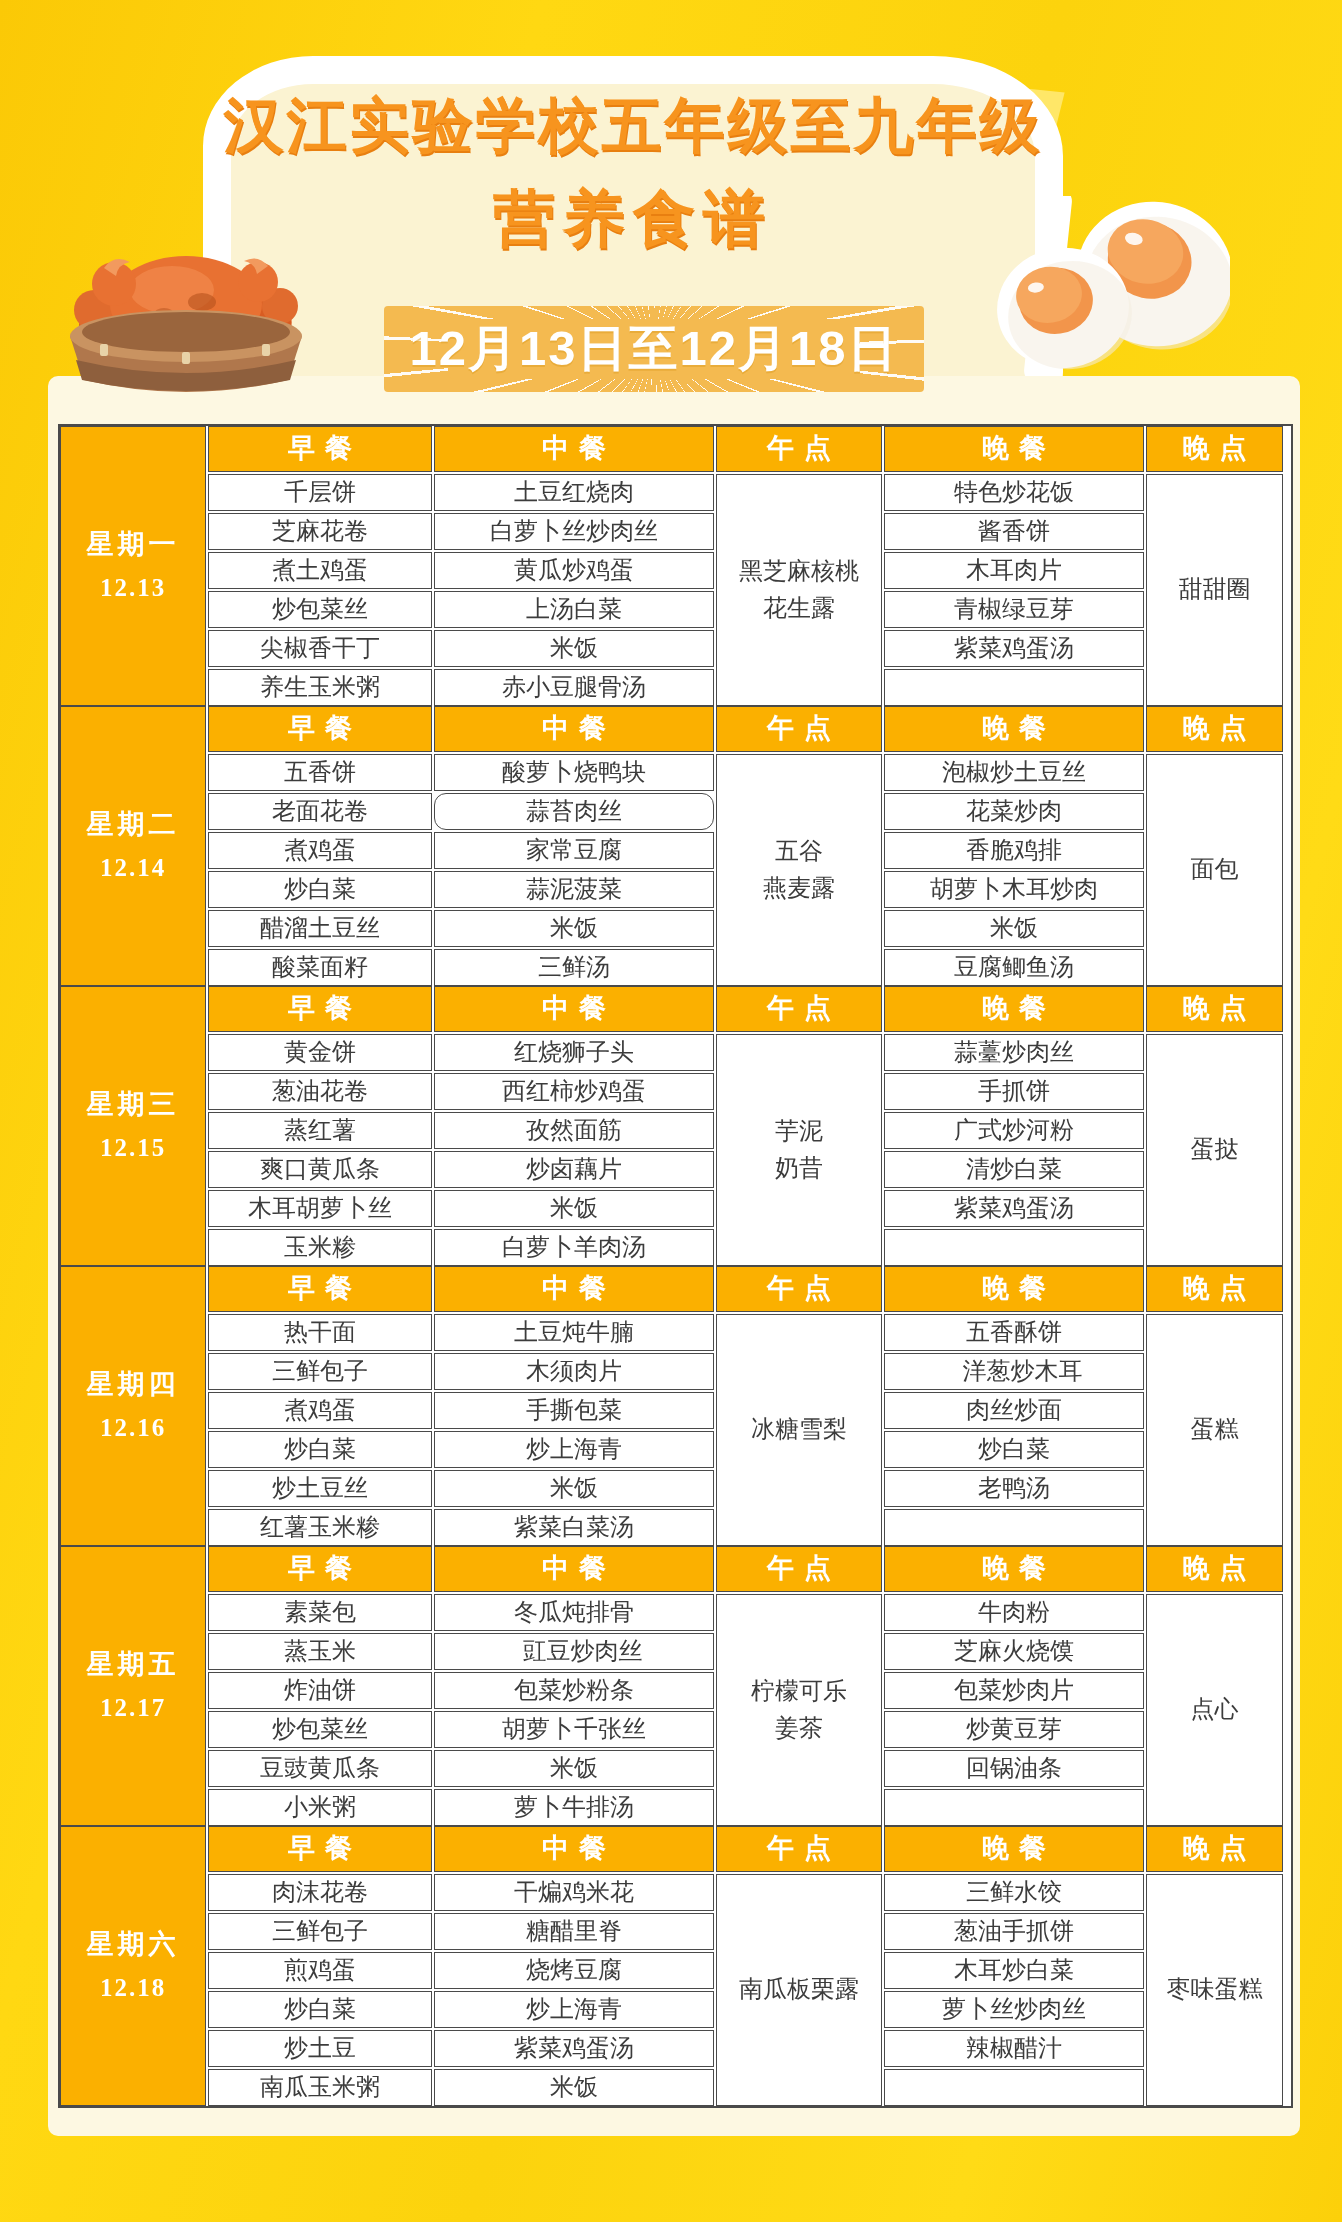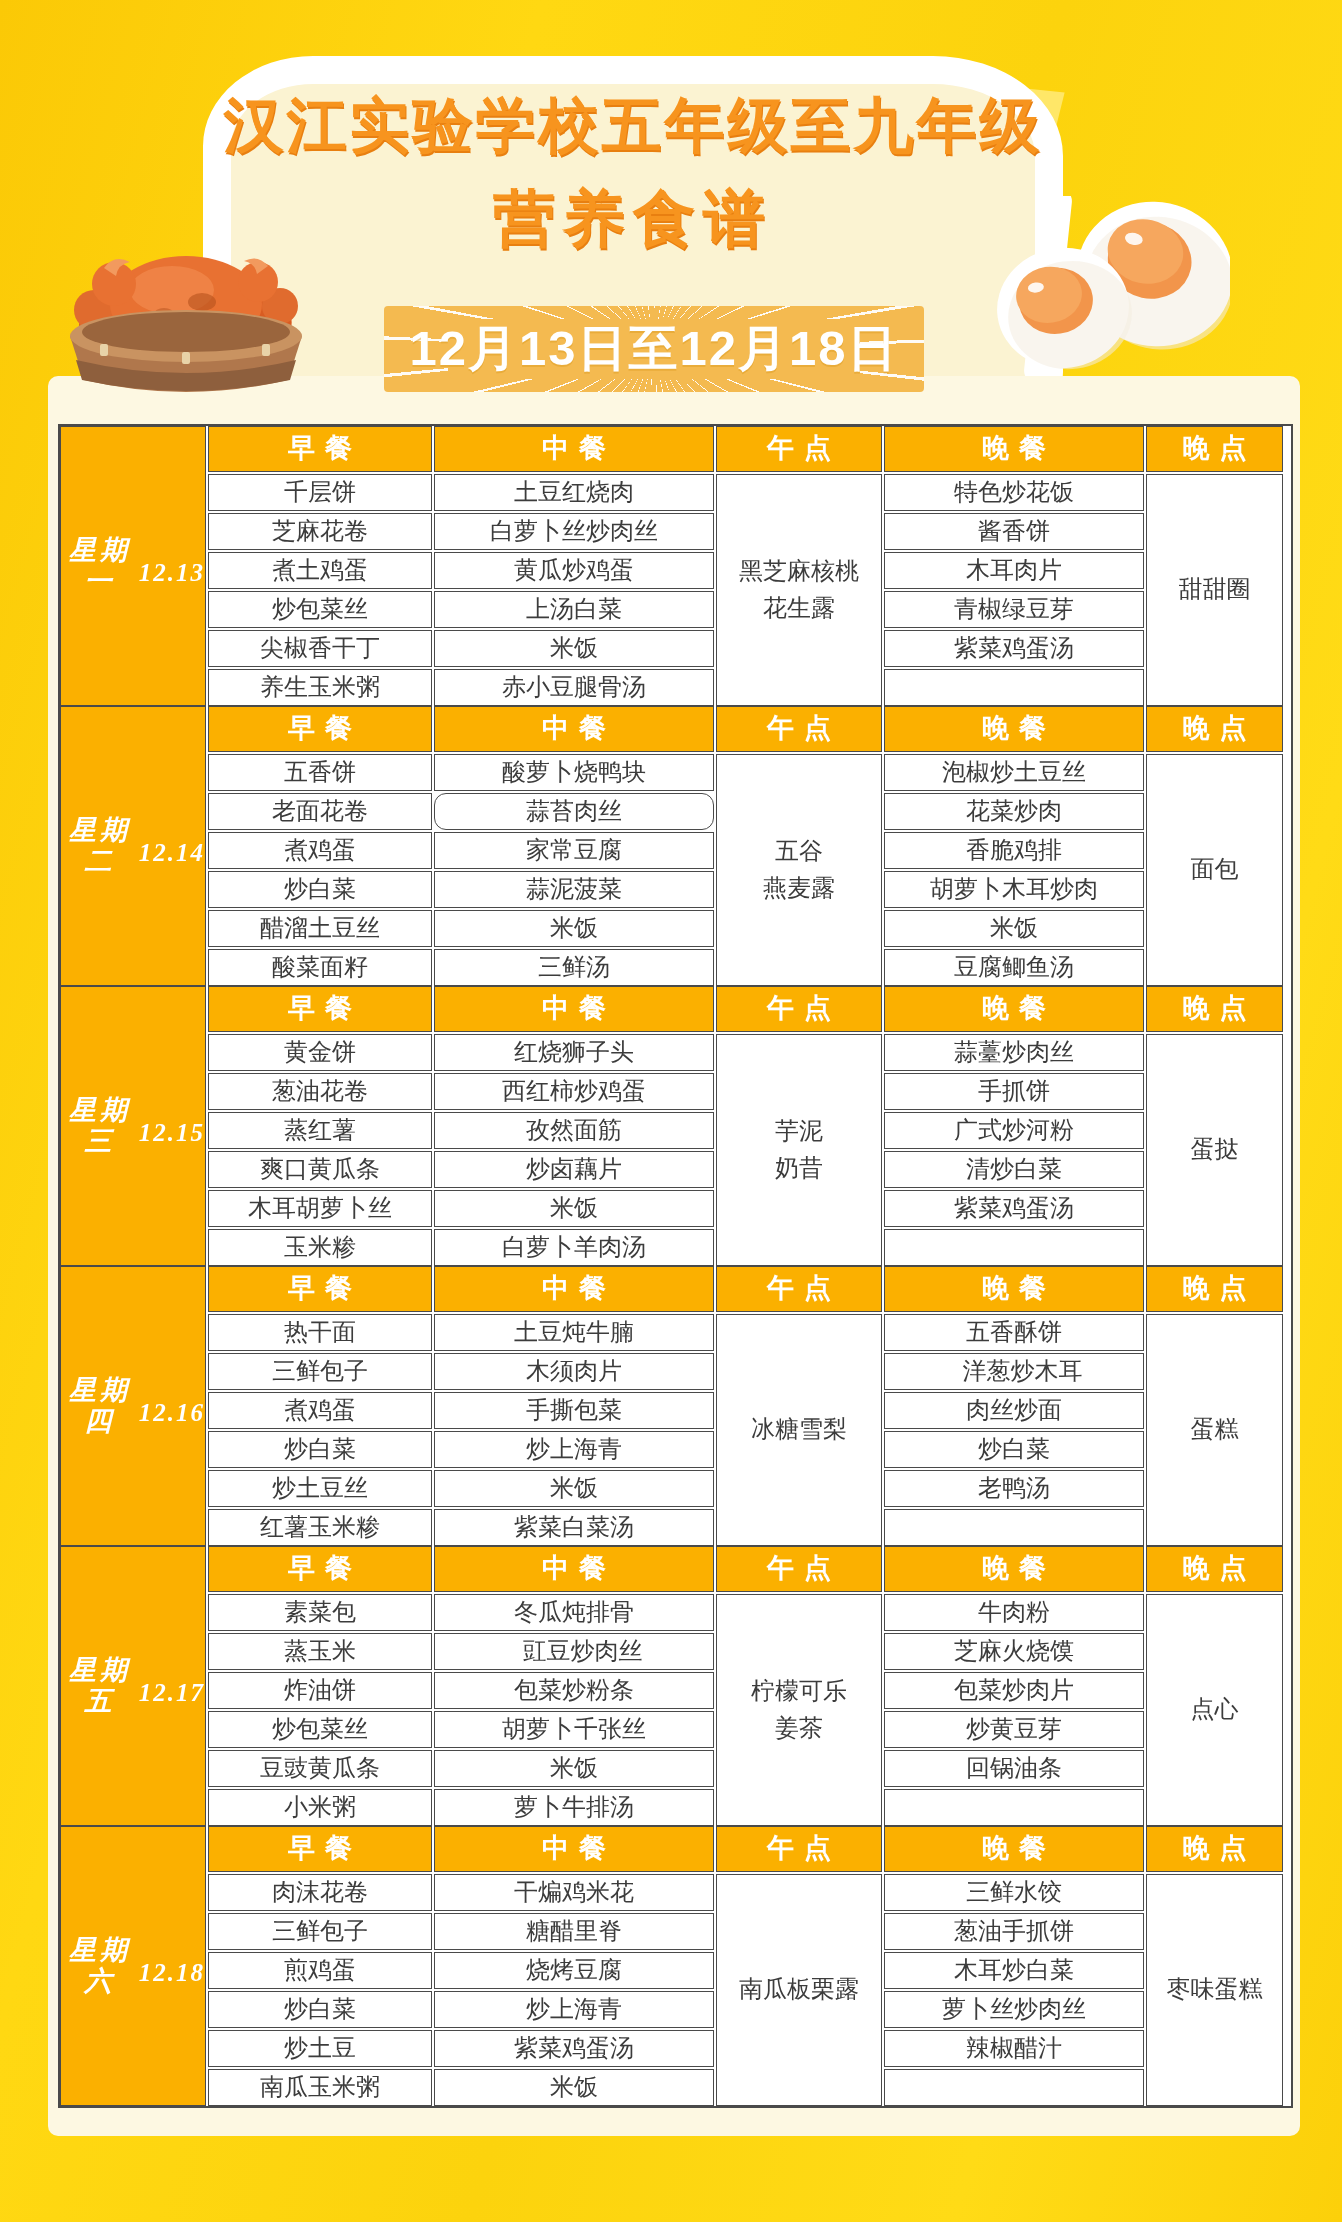--- a/index.html
+++ b/index.html
@@ -63,21 +63,21 @@
     grid-template-rows:46px repeat(6,37px);
     gap:2px; background:#ffffff; padding:0;
   }
   .cell {
     display:flex; align-items:center; justify-content:center; text-align:center;
     border:1.5px solid #4a4a4a; background:#ffffff;
     font-family:"Liberation Serif", serif; color:#3c3c3c; font-size:24px; line-height:1.15;
     overflow:hidden;
   }
   .orange-cell { background:#fbb000; color:#ffffff; font-weight:bold; }
-  .day-cell { flex-direction:row; font-size:27px; letter-spacing:4px;font-style:italic; }
+  .day-cell { flex-direction:column; font-size:27px; letter-spacing:4px; }
   .day-cell .day-date { margin-top:14px; letter-spacing:2px; font-size:25px; }
   .header-cell { font-size:27px; letter-spacing:10px; padding-left:10px; }
   .span-cell { flex-direction:column; }
   .span-cell .snack-line { line-height:1.55; }
   
   .crab-illustration { position:absolute; left:52px; top:232px; width:268px; height:166px; }
   .eggs-illustration { position:absolute; left:985px; top:196px; width:245px; height:180px; }
 </style>
 </head>
 <body>

